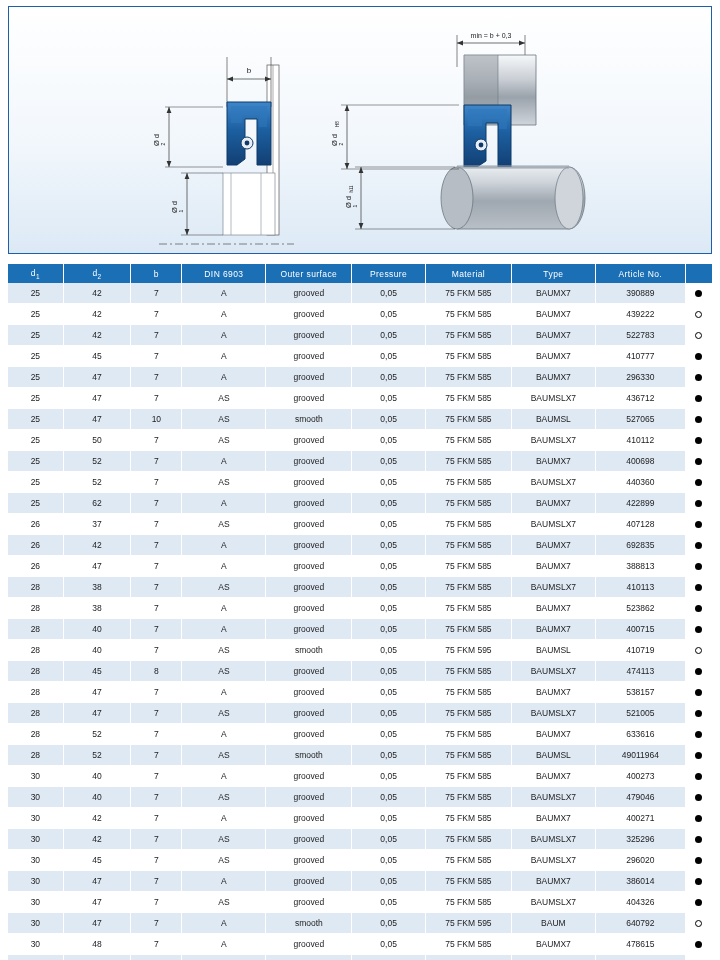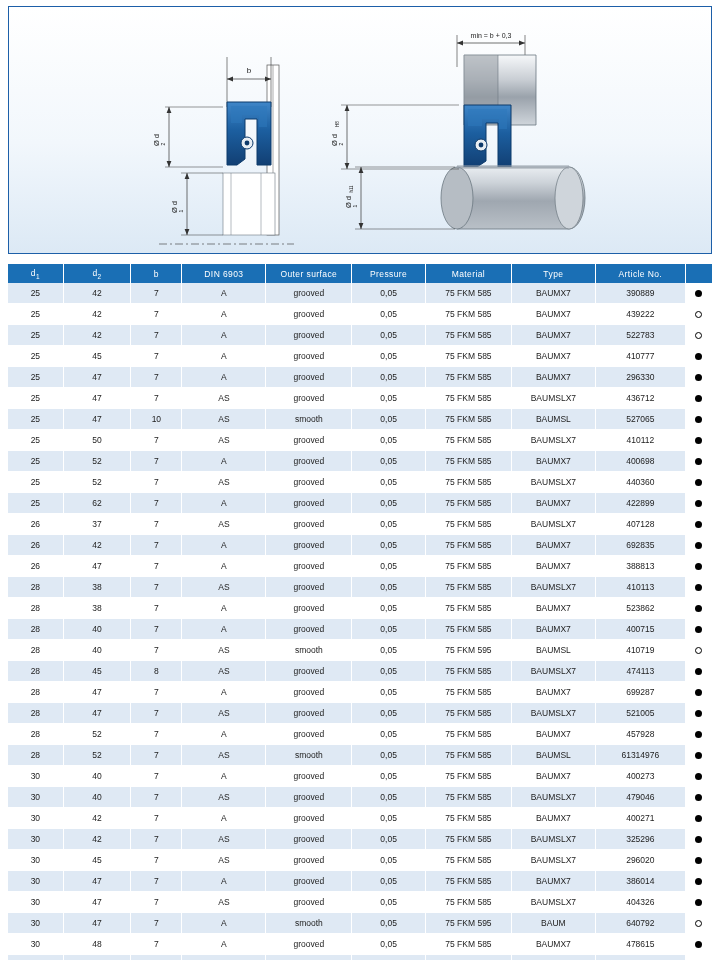--- a/index.html
+++ b/index.html
@@ -456,21 +456,21 @@
           </tr>
           <tr class="even">
             <td>28</td>
             <td>47</td>
             <td>7</td>
             <td>A</td>
             <td>grooved</td>
             <td>0,05</td>
             <td>75 FKM 585</td>
             <td>BAUMX7</td>
-            <td>699287</td>
+            <td>538157</td>
             <td class="mark"><span class="dot-filled"></span></td>
           </tr>
           <tr class="odd">
             <td>28</td>
             <td>47</td>
             <td>7</td>
             <td>AS</td>
             <td>grooved</td>
             <td>0,05</td>
             <td>75 FKM 585</td>
@@ -480,33 +480,33 @@
           </tr>
           <tr class="even">
             <td>28</td>
             <td>52</td>
             <td>7</td>
             <td>A</td>
             <td>grooved</td>
             <td>0,05</td>
             <td>75 FKM 585</td>
             <td>BAUMX7</td>
-            <td>457928</td>
+            <td>633616</td>
             <td class="mark"><span class="dot-filled"></span></td>
           </tr>
           <tr class="odd">
             <td>28</td>
             <td>52</td>
             <td>7</td>
             <td>AS</td>
             <td>smooth</td>
             <td>0,05</td>
             <td>75 FKM 585</td>
             <td>BAUMSL</td>
-            <td>61314976</td>
+            <td>49011964</td>
             <td class="mark"><span class="dot-filled"></span></td>
           </tr>
           <tr class="even">
             <td>30</td>
             <td>40</td>
             <td>7</td>
             <td>A</td>
             <td>grooved</td>
             <td>0,05</td>
             <td>75 FKM 585</td>

